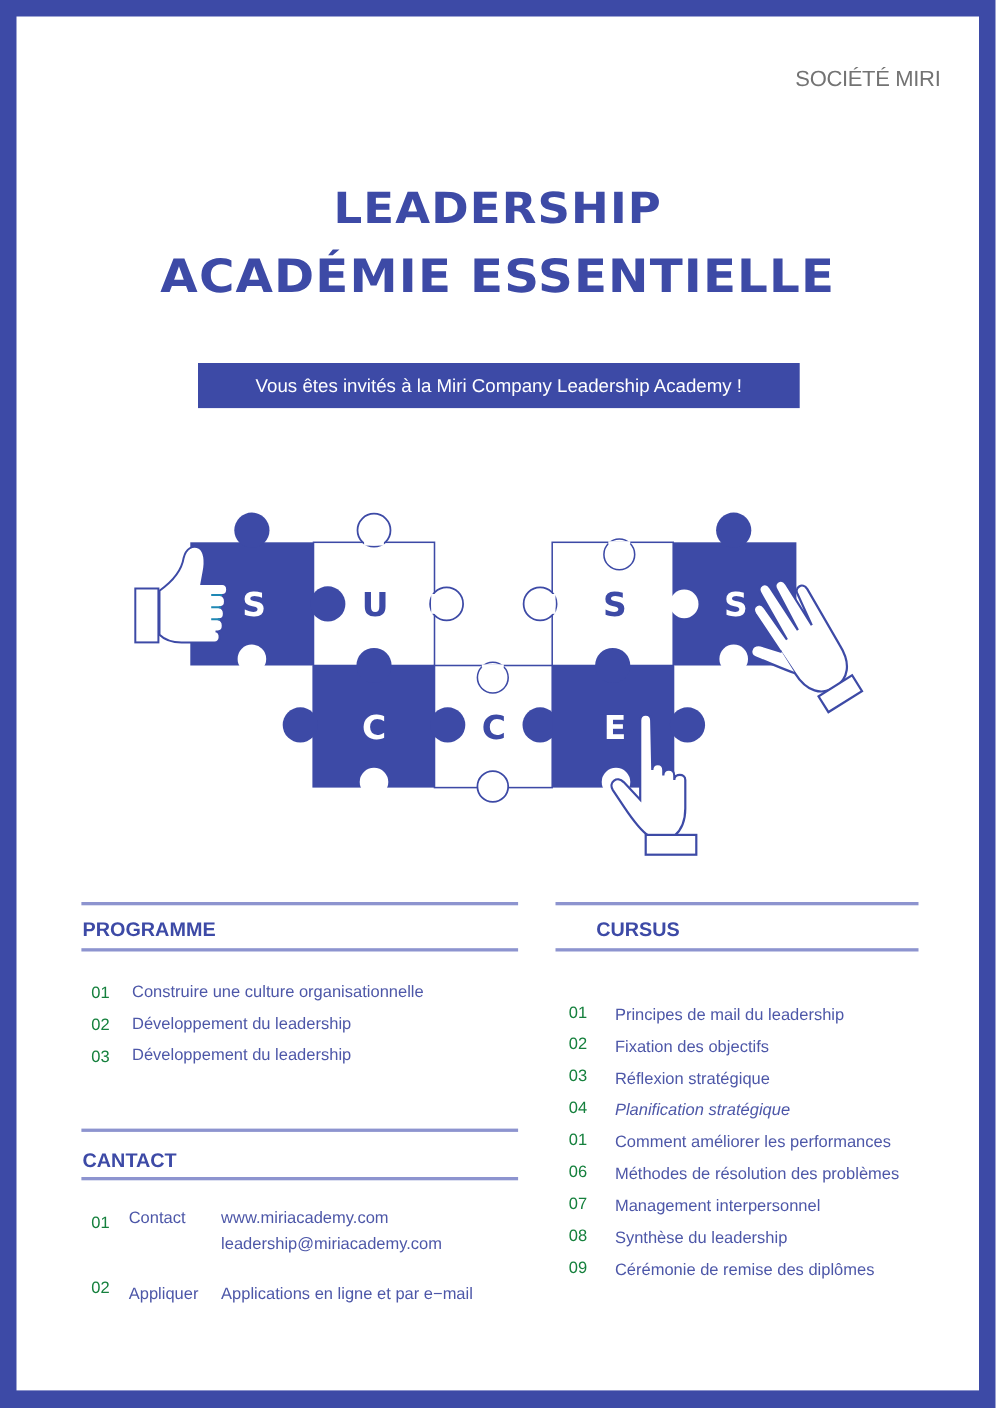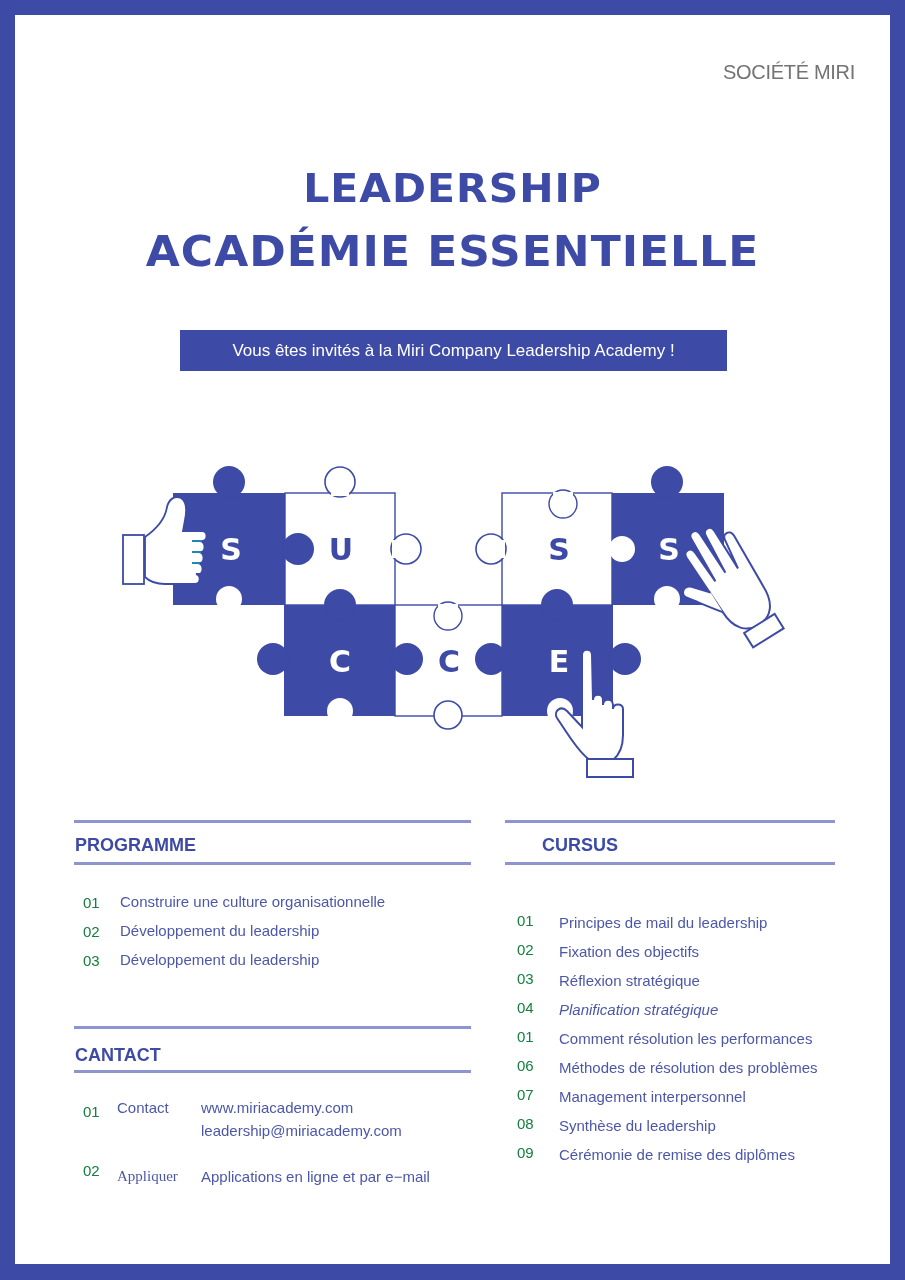--- a/index.html
+++ b/index.html
@@ -179,21 +179,21 @@
   <div class="abs" style="left:68px; top:1088px;">
     <span class="num abs" style="left:0;">01</span>
   </div>
   <span class="abs item" style="left:102px; top:1084px;">Contact</span>
   <span class="abs item" style="left:186px; top:1084px;">www.miriacademy.com</span>
   <span class="abs item" style="left:186px; top:1107px;">leadership@miriacademy.com</span>
 
   <div class="abs" style="left:68px; top:1147px;">
     <span class="num abs" style="left:0;">02</span>
   </div>
-  <span class="abs item" style="left:102px; top:1153px;font-family:Liberation Serif, serif;">Appliquer</span>
+  <span class="abs item" style="left:102px; top:1153px;">Appliquer</span>
   <span class="abs item" style="left:186px; top:1153px;">Applications en ligne et par e−mail</span>
 
   <div class="abs rule" style="left:490px; top:805px; width:330px;"></div>
   <div class="abs sec-title" style="left:491px; top:820px;margin-left:36px;">CURSUS</div>
   <div class="abs rule" style="left:490px; top:847px; width:330px;"></div>
 
   <div class="abs" style="left:502px; top:897px;">
     <span class="num abs" style="left:0;">01</span>
     <span class="item abs" style="left:42px; top:2px;">Principes de mail du leadership</span>
   </div>
@@ -204,21 +204,21 @@
   <div class="abs" style="left:502px; top:955px;">
     <span class="num abs" style="left:0;">03</span>
     <span class="item abs" style="left:42px; top:2px;">Réflexion stratégique</span>
   </div>
   <div class="abs" style="left:502px; top:984px;">
     <span class="num abs" style="left:0;">04</span>
     <span class="item abs" style="left:42px; top:2px;font-style:italic;">Planification stratégique</span>
   </div>
   <div class="abs" style="left:502px; top:1013px;">
     <span class="num abs" style="left:0;">01</span>
-    <span class="item abs" style="left:42px; top:2px;">Comment résolution les performances</span>
+    <span class="item abs" style="left:42px; top:2px;">Comment améliorer les performances</span>
   </div>
   <div class="abs" style="left:502px; top:1042px;">
     <span class="num abs" style="left:0;">06</span>
     <span class="item abs" style="left:42px; top:2px;">Méthodes de résolution des problèmes</span>
   </div>
   <div class="abs" style="left:502px; top:1071px;">
     <span class="num abs" style="left:0;">07</span>
     <span class="item abs" style="left:42px; top:2px;">Management interpersonnel</span>
   </div>
   <div class="abs" style="left:502px; top:1100px;">

